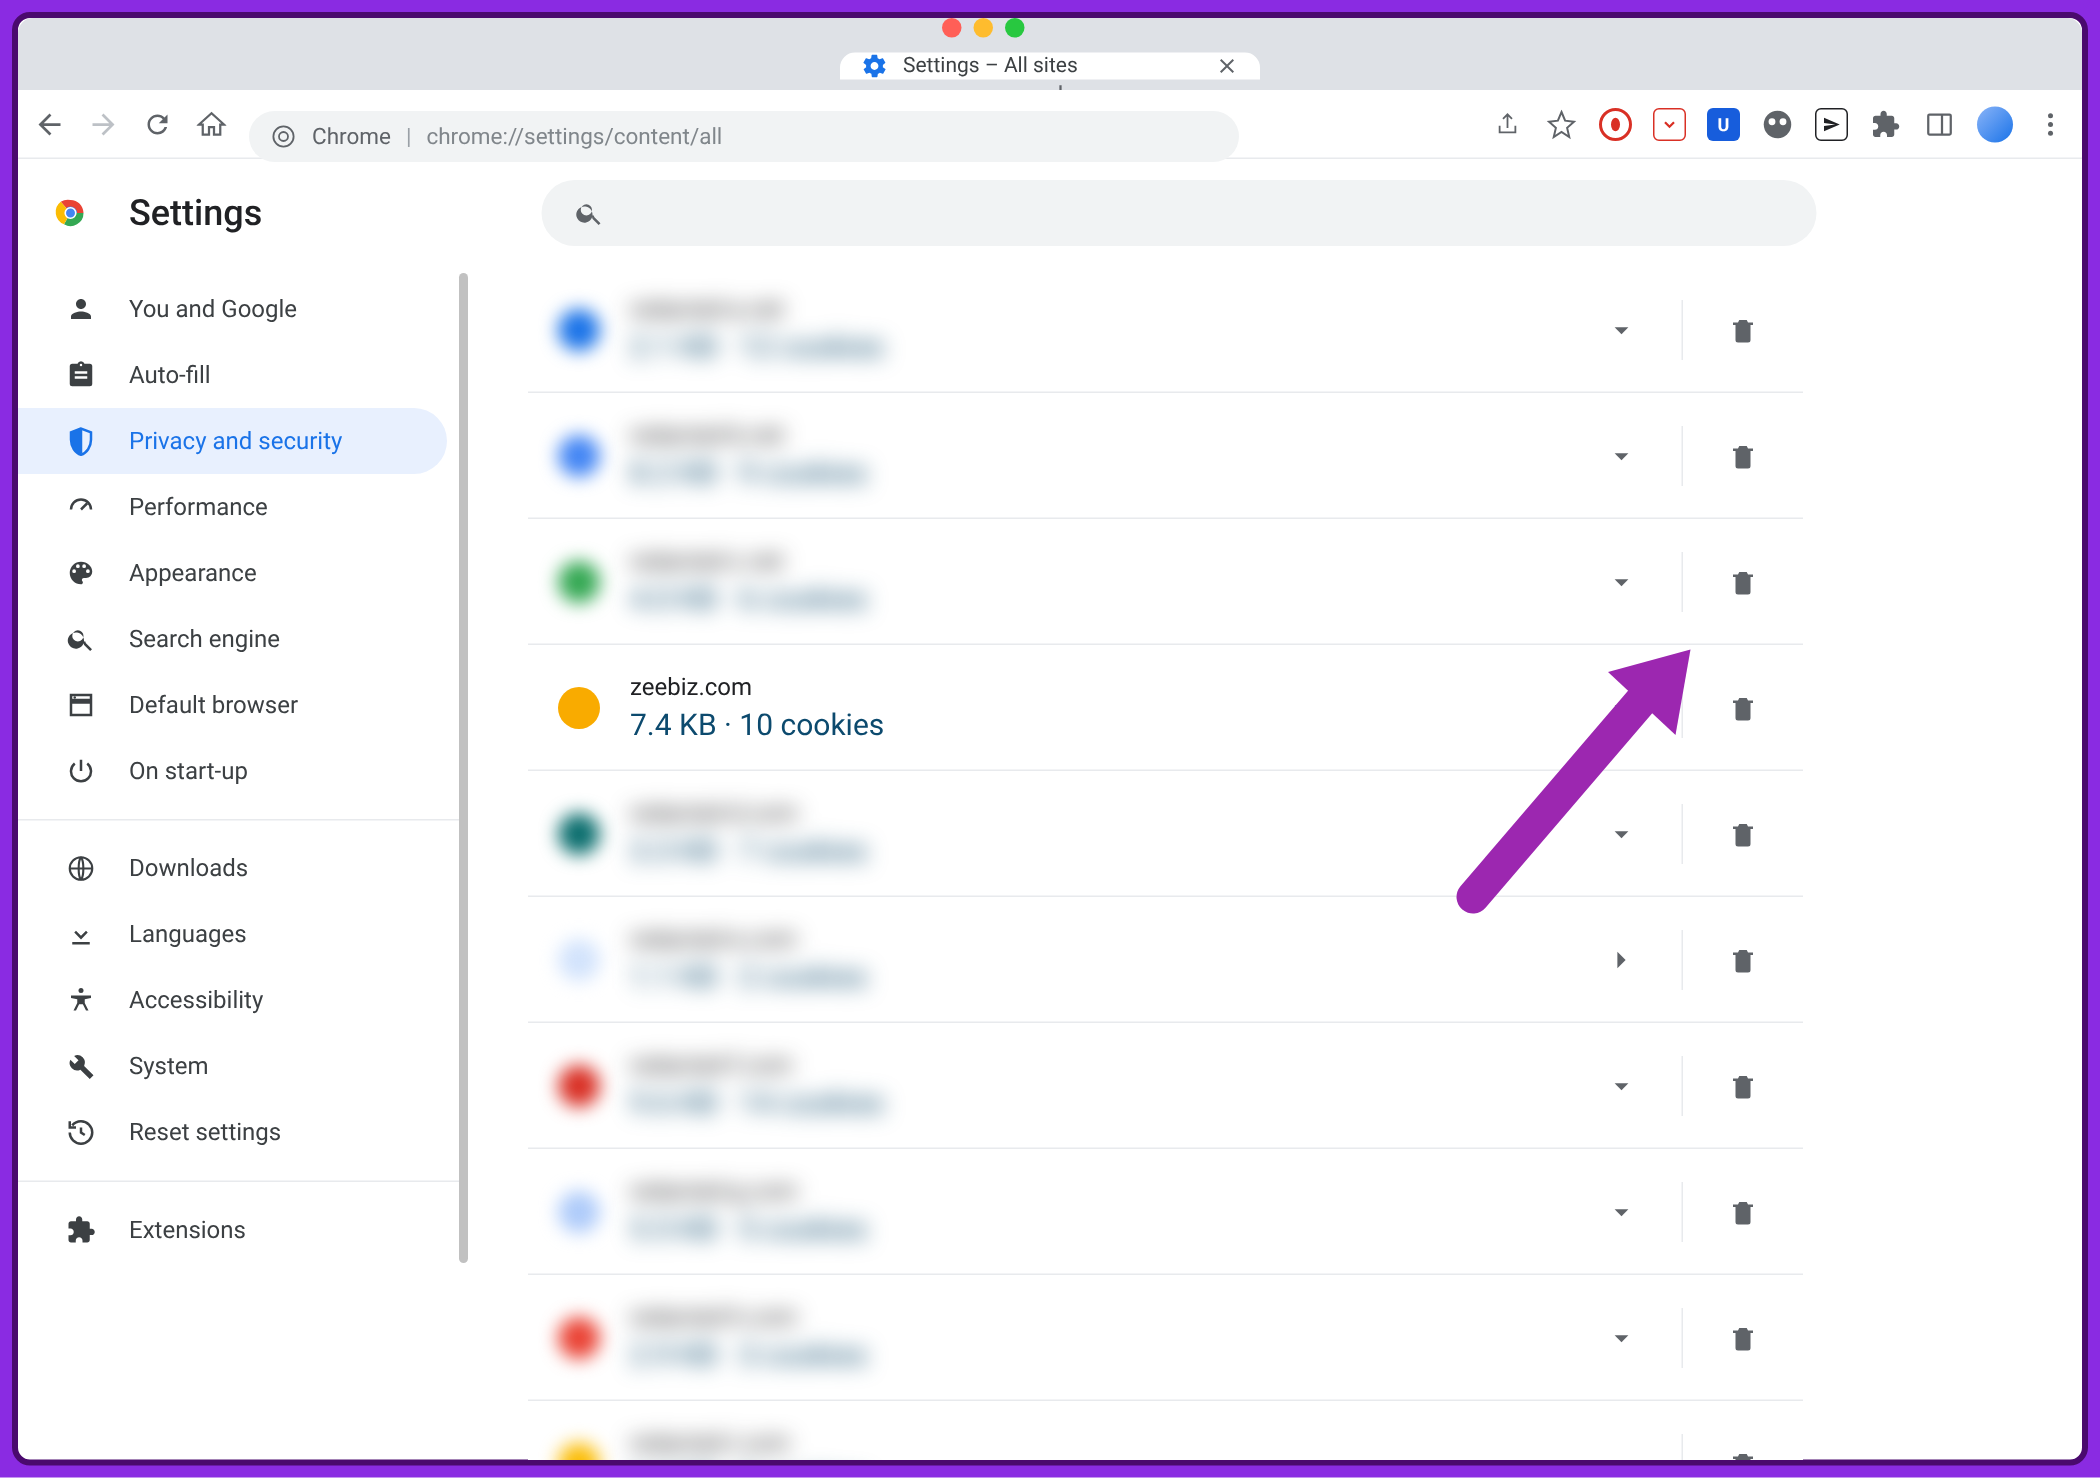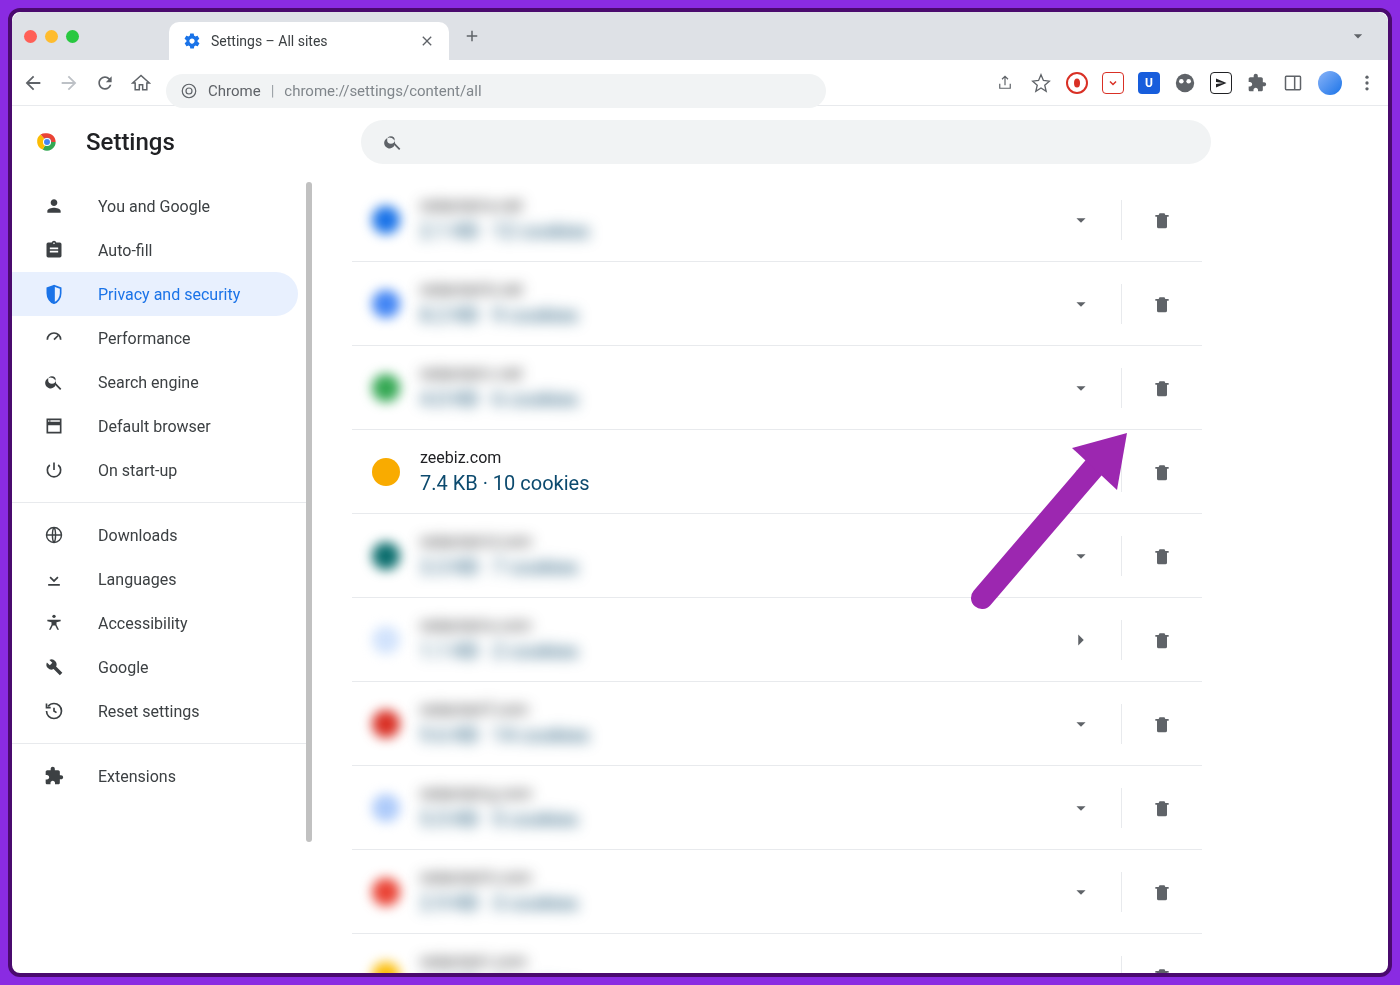--- a/index.html
+++ b/index.html
@@ -19,23 +19,24 @@
   height: 100%;
   overflow: hidden;
   display: flex;
   flex-direction: column;
 }
 .titlebar {
   background: #dee1e6;
   height: 48px;
   display: flex;
   align-items: center;
-  padding: 0 12px;
+  padding: 0 28px;
   border-top-left-radius: 10px;
   border-top-right-radius: 10px;
+  flex-direction: column;
 }
 .traffic-lights { display: flex; gap: 8px; margin-right: 90px; }
 .tl { width: 13px; height: 13px; border-radius: 50%; }
 .tl.red { background: #ff5f57; }
 .tl.yellow { background: #febc2e; }
 .tl.green { background: #28c840; }
 .tab {
   background: #fff;
   height: 38px;
   border-radius: 10px 10px 0 0;
@@ -133,22 +134,21 @@
 }
 .side-scroll-ind {
   position: absolute;
   right: 0; top: 4px;
   width: 6px; height: 660px;
   background: #c1c1c1;
   border-radius: 3px;
 }
 .side-item {
   display: flex;
-  align-items: center;
-  gap: 34px;
+  gap: 22px;
   padding: 12px 24px 12px 32px;
   color: #3c4043;
   font-size: 16px;
   cursor: pointer;
   border-radius: 0 26px 26px 0;
   margin-right: 14px;
 }
 .side-item.active {
   background: #e8f0fe;
   color: #1a73e8;
@@ -380,20 +380,28 @@
               <svg viewBox="0 0 24 24" width="20" height="20" fill="none" stroke="currentColor" stroke-width="2">
                 <path d="M4 14a8 8 0 1116 0"></path>
                 <path d="M12 14l5-5"></path>
               </svg>
             </span>
             <span>Performance</span>
           </div>
           <div class="side-item">
             <span class="sicon">
               <svg viewBox="0 0 24 24" width="20" height="20" fill="currentColor">
+                <path d="M12 3a9 9 0 000 18c.8 0 1.5-.7 1.5-1.5 0-.4-.1-.7-.4-1-.2-.3-.4-.6-.4-1 0-.8.7-1.5 1.5-1.5H16a5 5 0 005-5c0-4.4-4-8-9-8zM6.5 12a1.5 1.5 0 110-3 1.5 1.5 0 010 3zm3-4a1.5 1.5 0 110-3 1.5 1.5 0 010 3zm5 0a1.5 1.5 0 110-3 1.5 1.5 0 010 3zm3 4a1.5 1.5 0 110-3 1.5 1.5 0 010 3z"></path>
+              </svg>
+            </span>
+            <span>Appearance</span>
+          </div>
+          <div class="side-item">
+            <span class="sicon">
+              <svg viewBox="0 0 24 24" width="20" height="20" fill="currentColor">
                 <path d="M15.5 14h-.8l-.3-.3A6.5 6.5 0 1014 15.5l.3.3v.8l5 5 1.5-1.5-5-5zm-6 0A4.5 4.5 0 1114 9.5 4.5 4.5 0 019.5 14z"></path>
               </svg>
             </span>
             <span>Search engine</span>
           </div>
           <div class="side-item">
             <span class="sicon">
               <svg viewBox="0 0 24 24" width="20" height="20" fill="currentColor">
                 <path d="M4 4h16v4H4zM4 10h16v10H4z" fill="none" stroke="currentColor" stroke-width="2"></path>
                 <circle cx="7" cy="6" r="1"></circle>
@@ -437,21 +445,21 @@
               </svg>
             </span>
             <span>Accessibility</span>
           </div>
           <div class="side-item">
             <span class="sicon">
               <svg viewBox="0 0 24 24" width="20" height="20" fill="currentColor">
                 <path d="M22 19l-7.5-7.5a6 6 0 00-8-8L10 7l-3 3-3.5-3.5a6 6 0 008 8L19 22z"></path>
               </svg>
             </span>
-            <span>Google</span>
+            <span>System</span>
           </div>
           <div class="side-item">
             <span class="sicon">
               <svg viewBox="0 0 24 24" width="20" height="20" fill="none" stroke="currentColor" stroke-width="2">
                 <path d="M3 12a9 9 0 109-9 9 9 0 00-7 3.3M3 3v5h5"></path>
                 <path d="M12 8v4l3 2"></path>
               </svg>
             </span>
             <span>Reset settings</span>
           </div>

